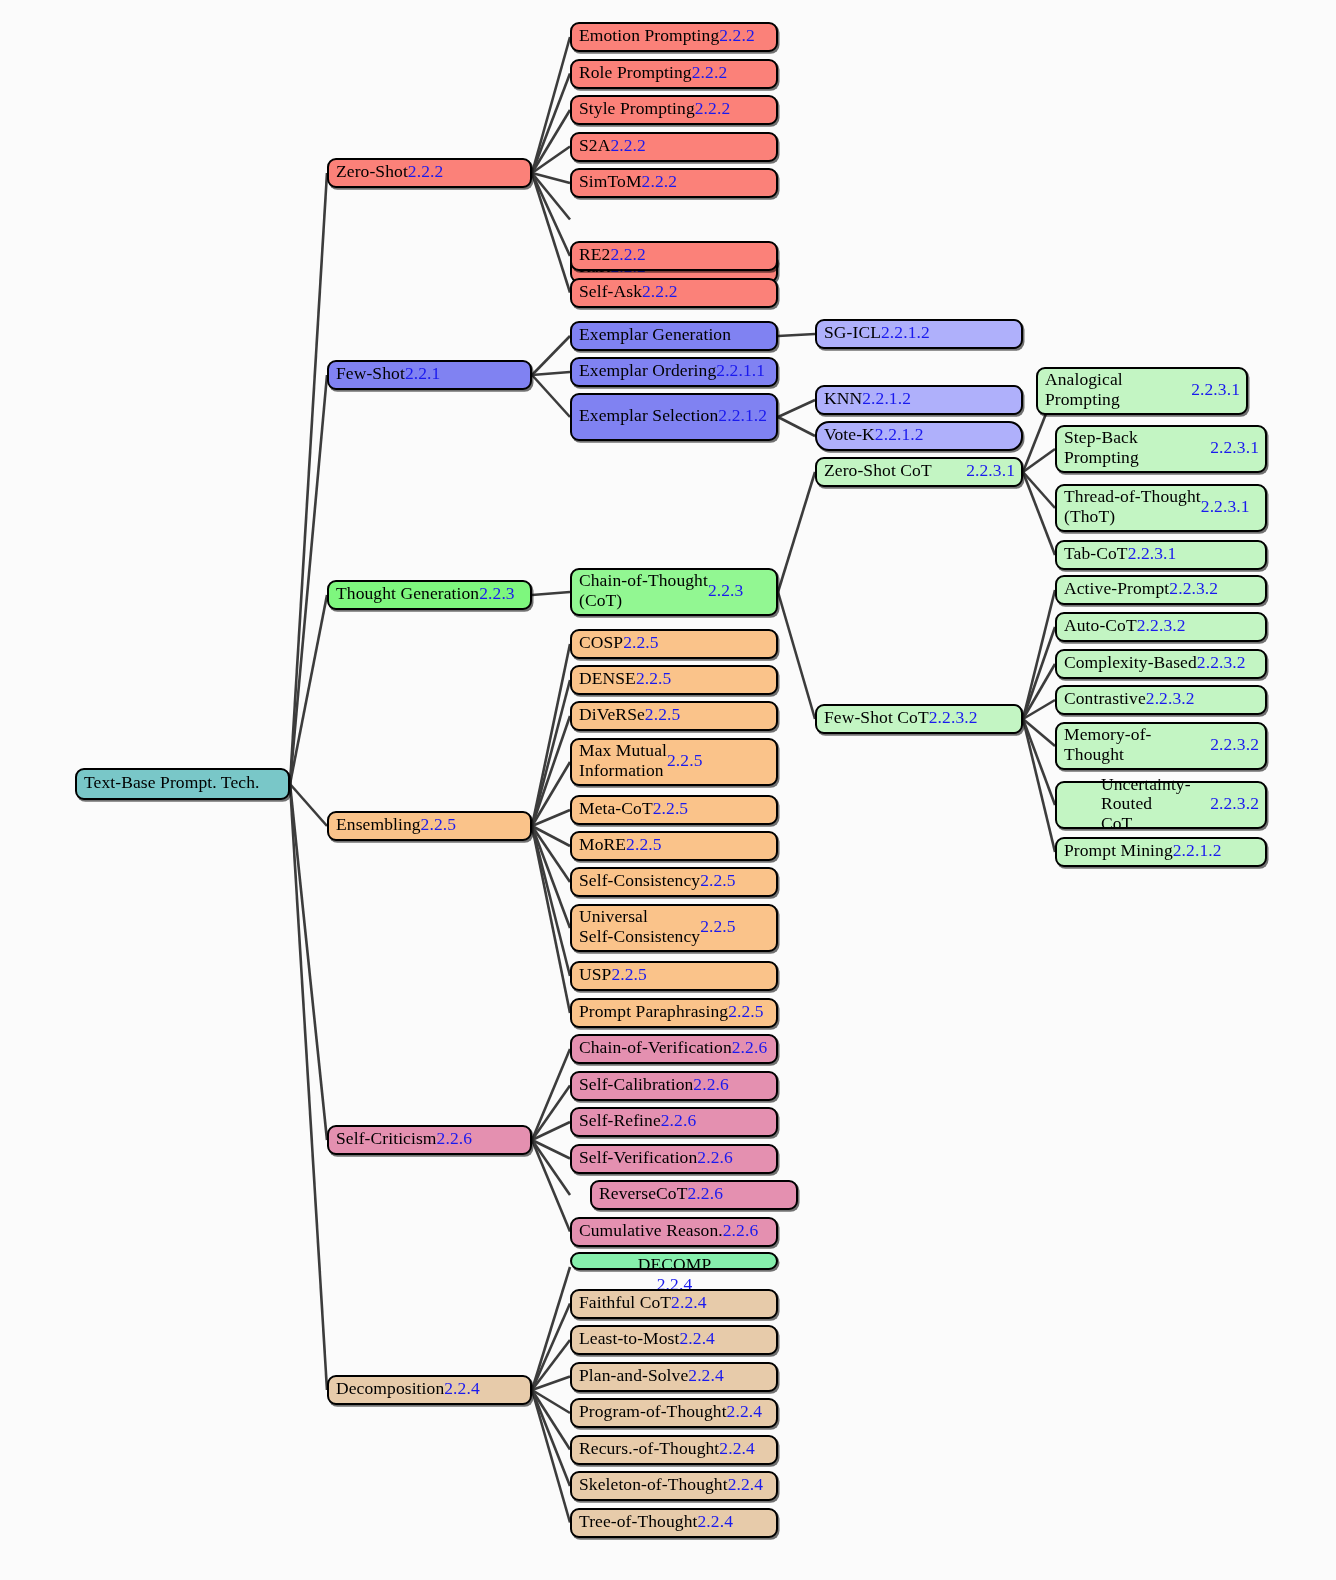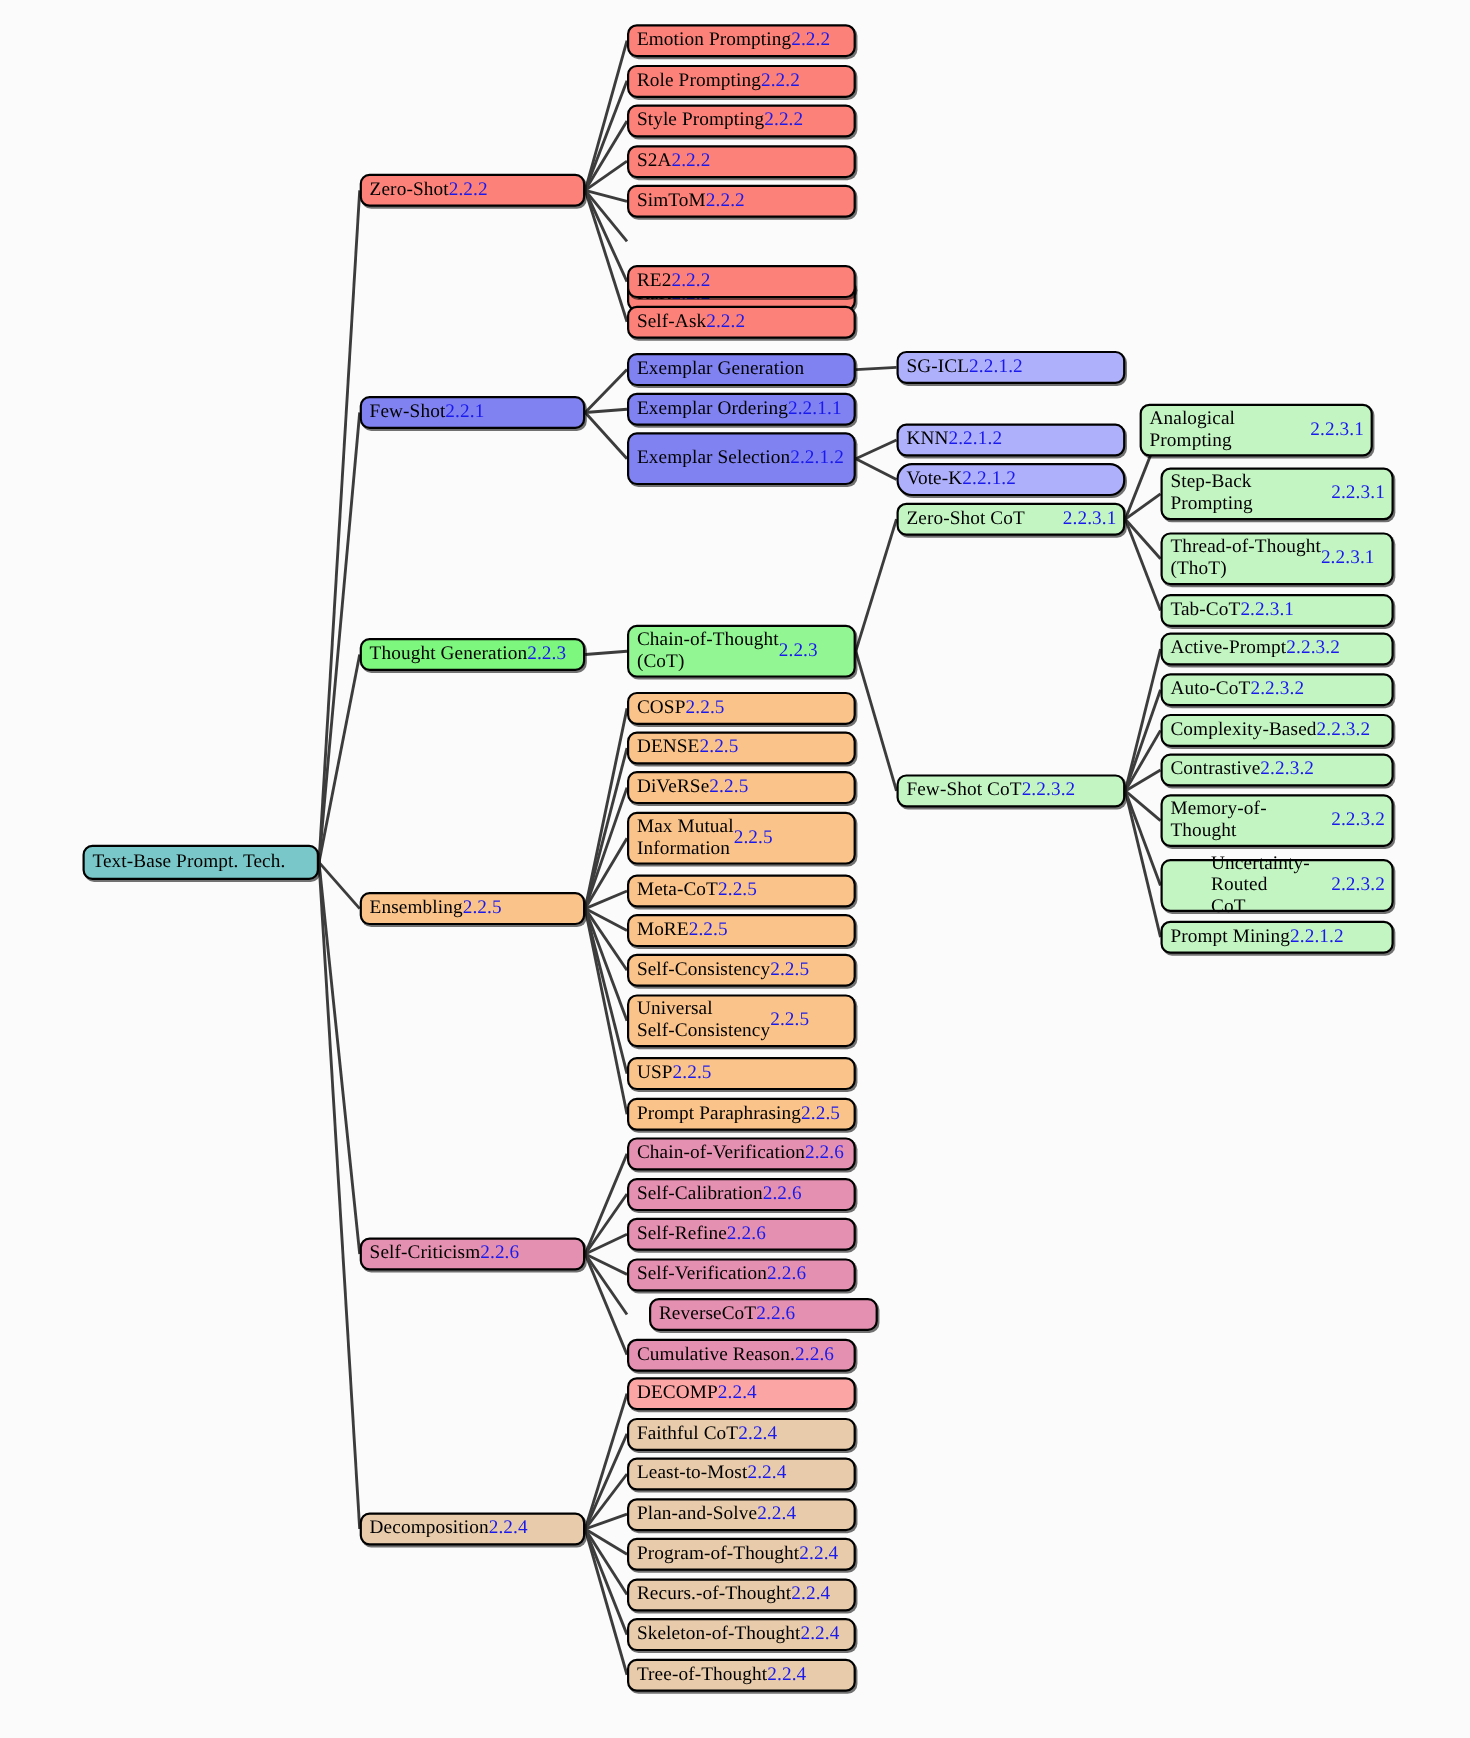--- a/index.html
+++ b/index.html
@@ -143,21 +143,21 @@
       <div class="node" style="left: 570px; top: 904px; width: 208px; height: 48px; background: rgb(250, 195, 138);"><span class="txt">Universal
 Self-Consistency</span><span class="sec" style="color: rgb(26, 26, 238);"> 2.2.5</span></div>
       <div class="node" style="left: 570px; top: 961px; width: 208px; height: 30px; background: rgb(250, 195, 138);"><span class="txt">USP</span><span class="sec" style="color: rgb(26, 26, 238);"> 2.2.5</span></div>
       <div class="node" style="left: 570px; top: 998px; width: 208px; height: 30px; background: rgb(250, 195, 138);"><span class="txt">Prompt Paraphrasing</span><span class="sec" style="color: rgb(26, 26, 238);"> 2.2.5</span></div>
       <div class="node" style="left: 570px; top: 1034px; width: 208px; height: 30px; background: rgb(228, 144, 176);"><span class="txt">Chain-of-Verification</span><span class="sec" style="color: rgb(26, 26, 238);"> 2.2.6</span></div>
       <div class="node" style="left: 570px; top: 1070.5px; width: 208px; height: 30px; background: rgb(228, 144, 176);"><span class="txt">Self-Calibration</span><span class="sec" style="color: rgb(26, 26, 238);"> 2.2.6</span></div>
       <div class="node" style="left: 570px; top: 1107px; width: 208px; height: 30px; background: rgb(228, 144, 176);"><span class="txt">Self-Refine</span><span class="sec" style="color: rgb(26, 26, 238);"> 2.2.6</span></div>
       <div class="node" style="left: 570px; top: 1143.5px; width: 208px; height: 30px; background: rgb(228, 144, 176);"><span class="txt">Self-Verification</span><span class="sec" style="color: rgb(26, 26, 238);"> 2.2.6</span></div>
       <div class="node" style="left: 570px; top: 1180px; width: 208px; height: 30px; background: rgb(228, 144, 176); margin-left: 20px;"><span class="txt">ReverseCoT</span><span class="sec" style="color: rgb(26, 26, 238);"> 2.2.6</span></div>
       <div class="node" style="left: 570px; top: 1216.5px; width: 208px; height: 30px; background: rgb(228, 144, 176);"><span class="txt">Cumulative Reason.</span><span class="sec" style="color: rgb(26, 26, 238);"> 2.2.6</span></div>
-      <div class="node" style="left: 570px; top: 1252px; width: 208px; height: 30px; background: #fca5a5;"><span class="txt">DECOMP</span><span class="sec" style="color: rgb(26, 26, 238);"> 2.2.4</span></div>
+      <div class="node" style="left: 570px; top: 1252px; width: 208px; height: 18px; background: #86efac; flex-direction: column;"><span class="txt">DECOMP</span><span class="sec" style="color: rgb(26, 26, 238);"> 2.2.4</span></div>
       <div class="node" style="left: 570px; top: 1288.5px; width: 208px; height: 30px; background: rgb(231, 203, 170);"><span class="txt">Faithful CoT</span><span class="sec" style="color: rgb(26, 26, 238);"> 2.2.4</span></div>
       <div class="node" style="left: 570px; top: 1325px; width: 208px; height: 30px; background: rgb(231, 203, 170);"><span class="txt">Least-to-Most</span><span class="sec" style="color: rgb(26, 26, 238);"> 2.2.4</span></div>
       <div class="node" style="left: 570px; top: 1361.5px; width: 208px; height: 30px; background: rgb(231, 203, 170);"><span class="txt">Plan-and-Solve</span><span class="sec" style="color: rgb(26, 26, 238);"> 2.2.4</span></div>
       <div class="node" style="left: 570px; top: 1398px; width: 208px; height: 30px; background: rgb(231, 203, 170);"><span class="txt">Program-of-Thought</span><span class="sec" style="color: rgb(26, 26, 238);"> 2.2.4</span></div>
       <div class="node" style="left: 570px; top: 1434.5px; width: 208px; height: 30px; background: rgb(231, 203, 170);"><span class="txt">Recurs.-of-Thought</span><span class="sec" style="color: rgb(26, 26, 238);"> 2.2.4</span></div>
       <div class="node" style="left: 570px; top: 1471px; width: 208px; height: 30px; background: rgb(231, 203, 170);"><span class="txt">Skeleton-of-Thought</span><span class="sec" style="color: rgb(26, 26, 238);"> 2.2.4</span></div>
       <div class="node" style="left: 570px; top: 1507.5px; width: 208px; height: 30px; background: rgb(231, 203, 170);"><span class="txt">Tree-of-Thought</span><span class="sec" style="color: rgb(26, 26, 238);"> 2.2.4</span></div>
     </div>
 </div>
 

